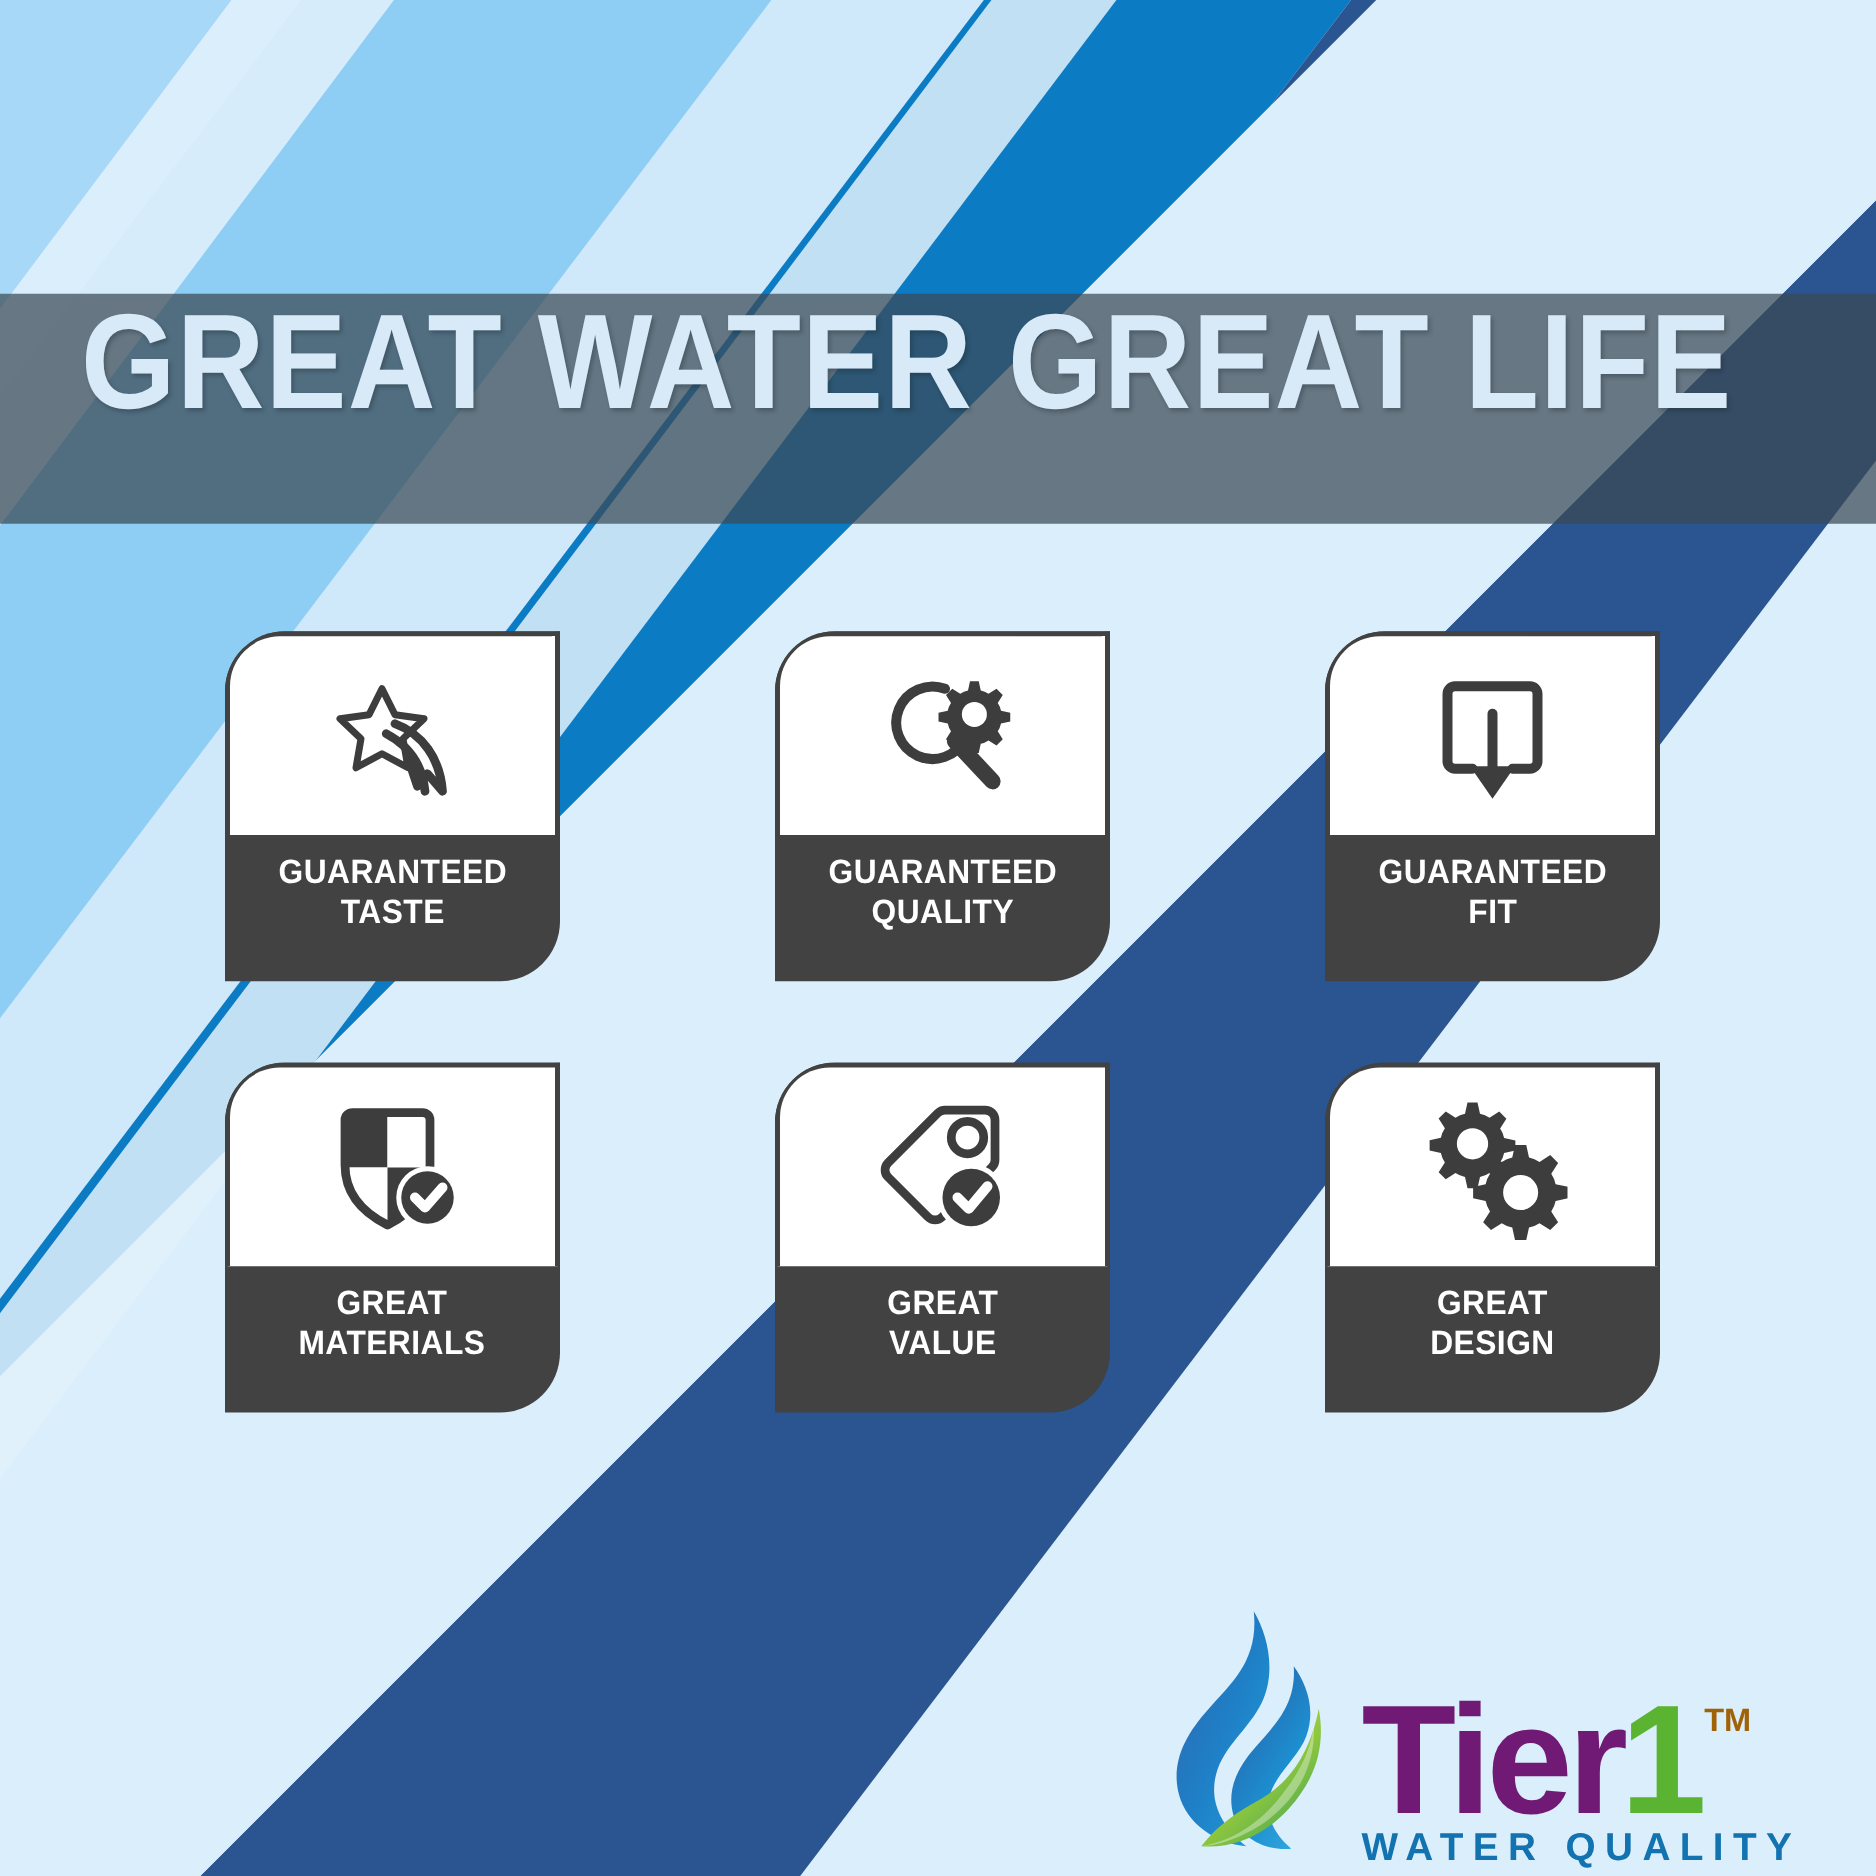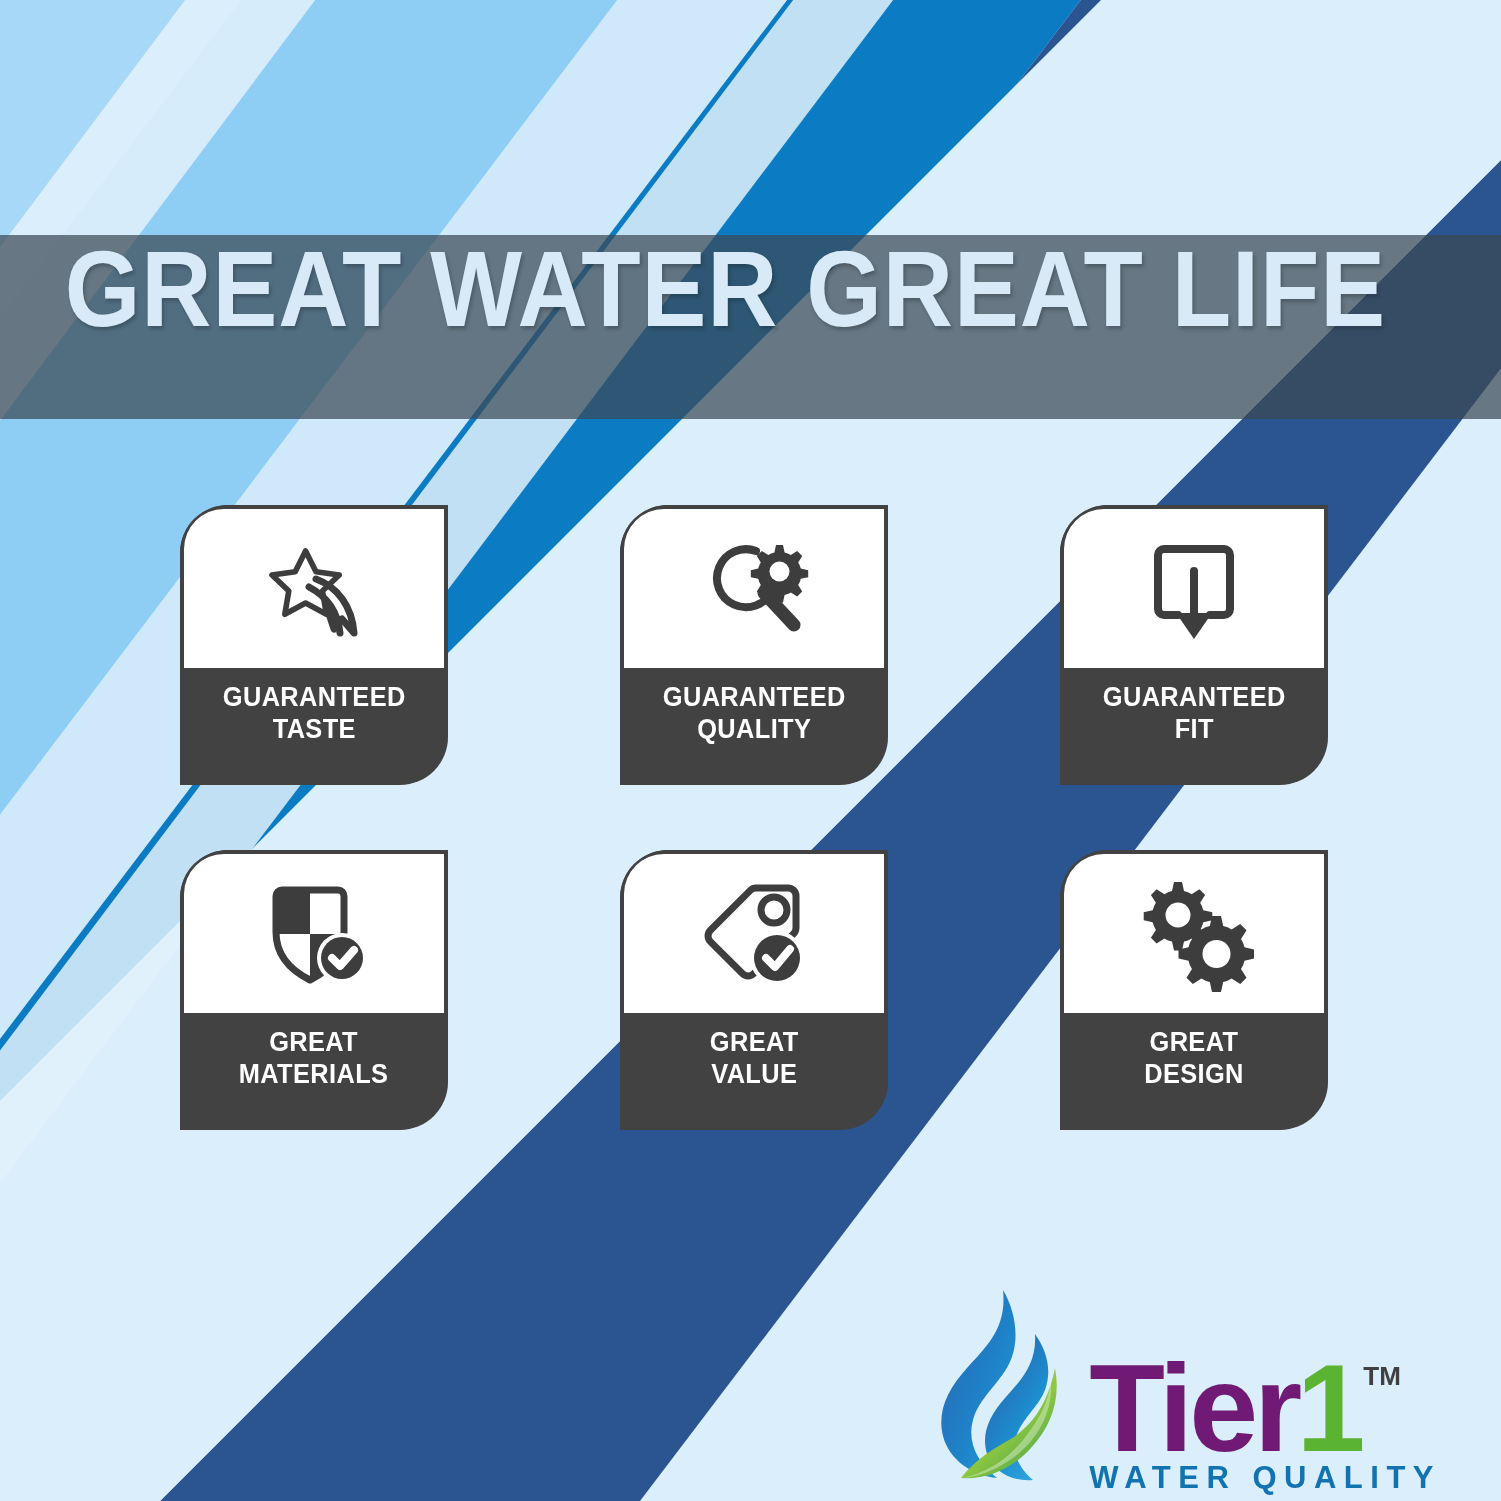--- a/index.html
+++ b/index.html
@@ -97,21 +97,21 @@
     display:flex;align-items:flex-start;
     font-family:"Liberation Sans", sans-serif;
     font-weight:700;
     font-size:124px;
     line-height:0.86;
     letter-spacing:-4px;
   }
   .logo-tier{color:#701a75;}
   .logo-one{color:#5bb431;margin-left:-2px;}
   .logo-tm{
-    color:#404040;
+    color:#a16207;
     font-size:26px;
     font-weight:700;
     line-height:1;
     margin-top:8px;
     margin-left:2px;
     letter-spacing:0;
   }
   .logo-sub{
     text-align:right;
     color:#1273b0;

